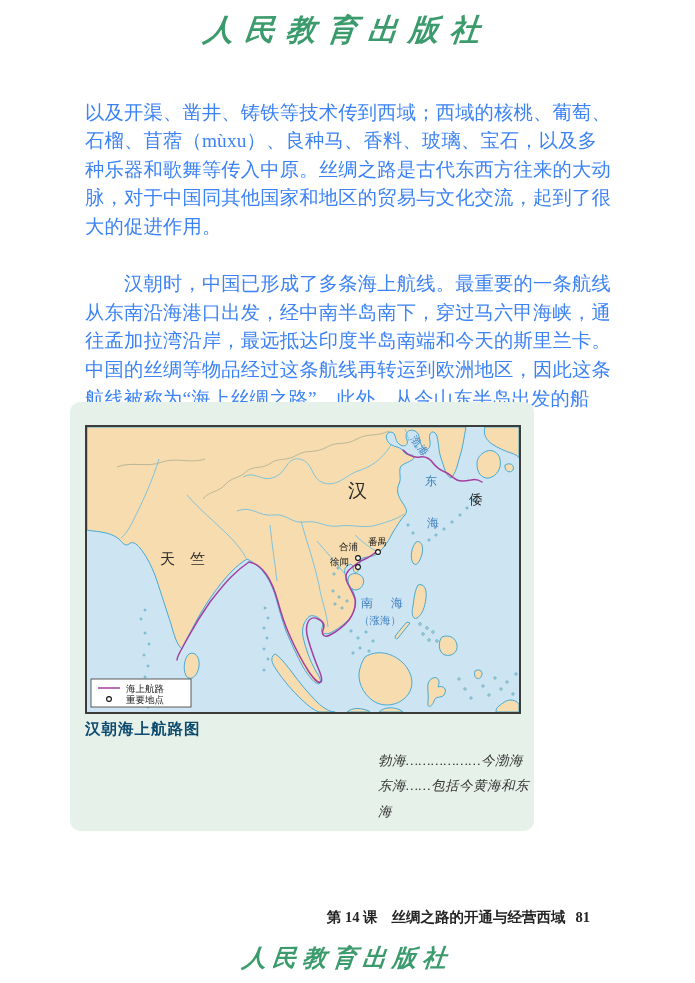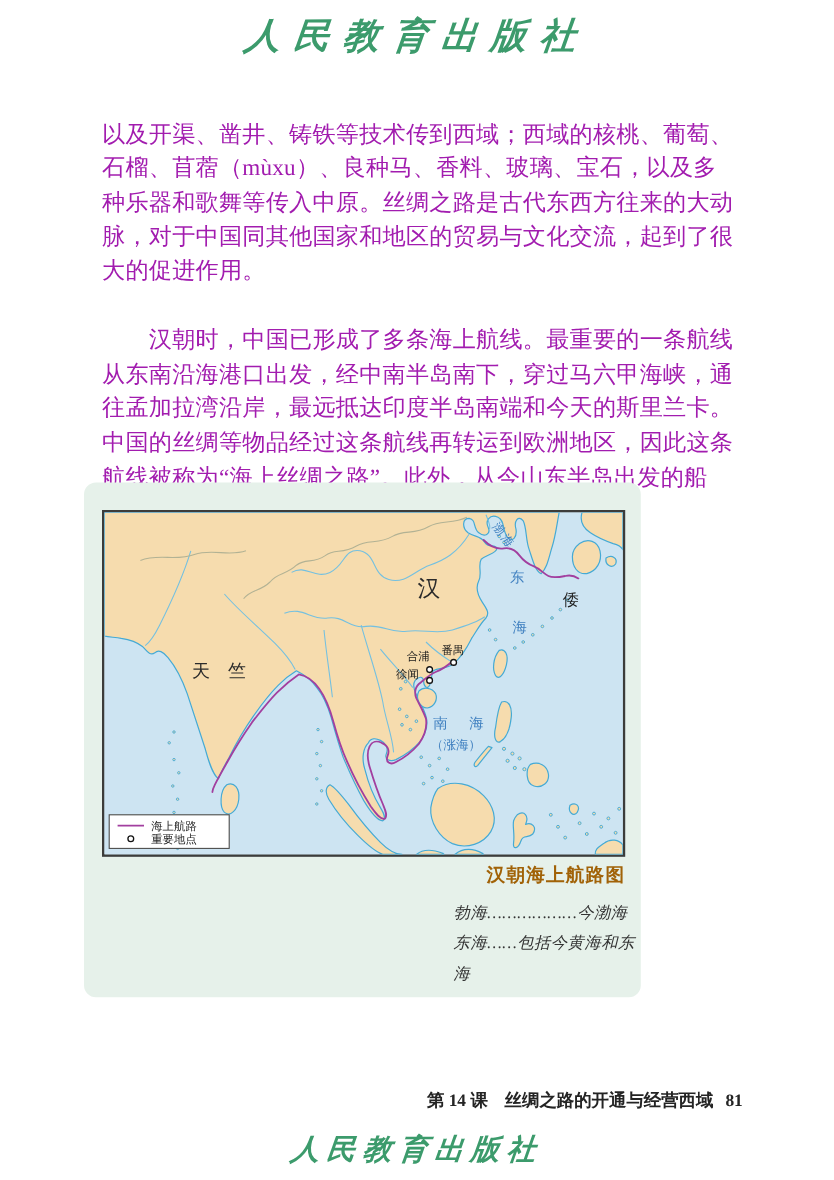--- a/index.html
+++ b/index.html
@@ -10,44 +10,44 @@
   }
   .logo {
     position:absolute; width:100%; text-align:center;
     color:#3c9b6c; font-style:italic; font-weight:bold;
     font-family:"DejaVu Serif",serif;
   }
   .logo-top { top:10px; font-size:30px; letter-spacing:11px; transform:skewX(-6deg); }
   .logo-bottom { top:942px; font-size:24px; letter-spacing:6px; transform:skewX(-6deg); }
   .body-text {
     position:absolute; left:85px; top:70px; width:540px;
-    font-size:19.3px; line-height:28.6px; color:#a21caf;
+    font-size:19.3px; line-height:28.6px; color:#3b82f6;
     white-space:pre-line; letter-spacing:.2px;
   }
   .figure-panel {
     position:absolute; left:70px; top:402px; width:464px; height:429px;
     background:#e6f1ea; border-radius:10px;
   }
   .map-frame {
     position:absolute; left:15px; top:23px; width:436px; height:289px;
     border:2px solid #3c3c3a; background:#cde4f2;
   }
   .fig-caption {
-    position:absolute; left:15px; top:317px; width:436px; text-align:right;
-    font-weight:bold; font-size:15.5px; color:#a16207; letter-spacing:1px;
+    position:absolute; left:15px; top:317px; width:436px; text-align:left;
+    font-weight:bold; font-size:15.5px; color:#0c4a6e; letter-spacing:1px;
   }
   .notes-col {
     position:absolute; top:346px; font-size:13.5px; line-height:25.3px;
     font-style:italic; color:#333333; white-space:pre-line; letter-spacing:.5px;
   }
   .notes-col1 { left:46px; }
   .notes-col2 { left:264px;margin-left:44px; }
   .footer {
     position:absolute; top:908px; left:0; width:590px; text-align:right;
-    font-size:14.5px; font-weight:bold; color:#242424;margin-left:29px;
+    font-size:14.5px; font-weight:bold; color:#242424;
   }
   .footer .gap { display:inline-block; width:14px; }
   .footer .pgap { display:inline-block; width:10px; }
   svg text { font-family:"Liberation Sans","DejaVu Sans",sans-serif; }
 </style>
 </head>
 <body>
 
 <div class="logo logo-top">人民教育出版社</div>
 

